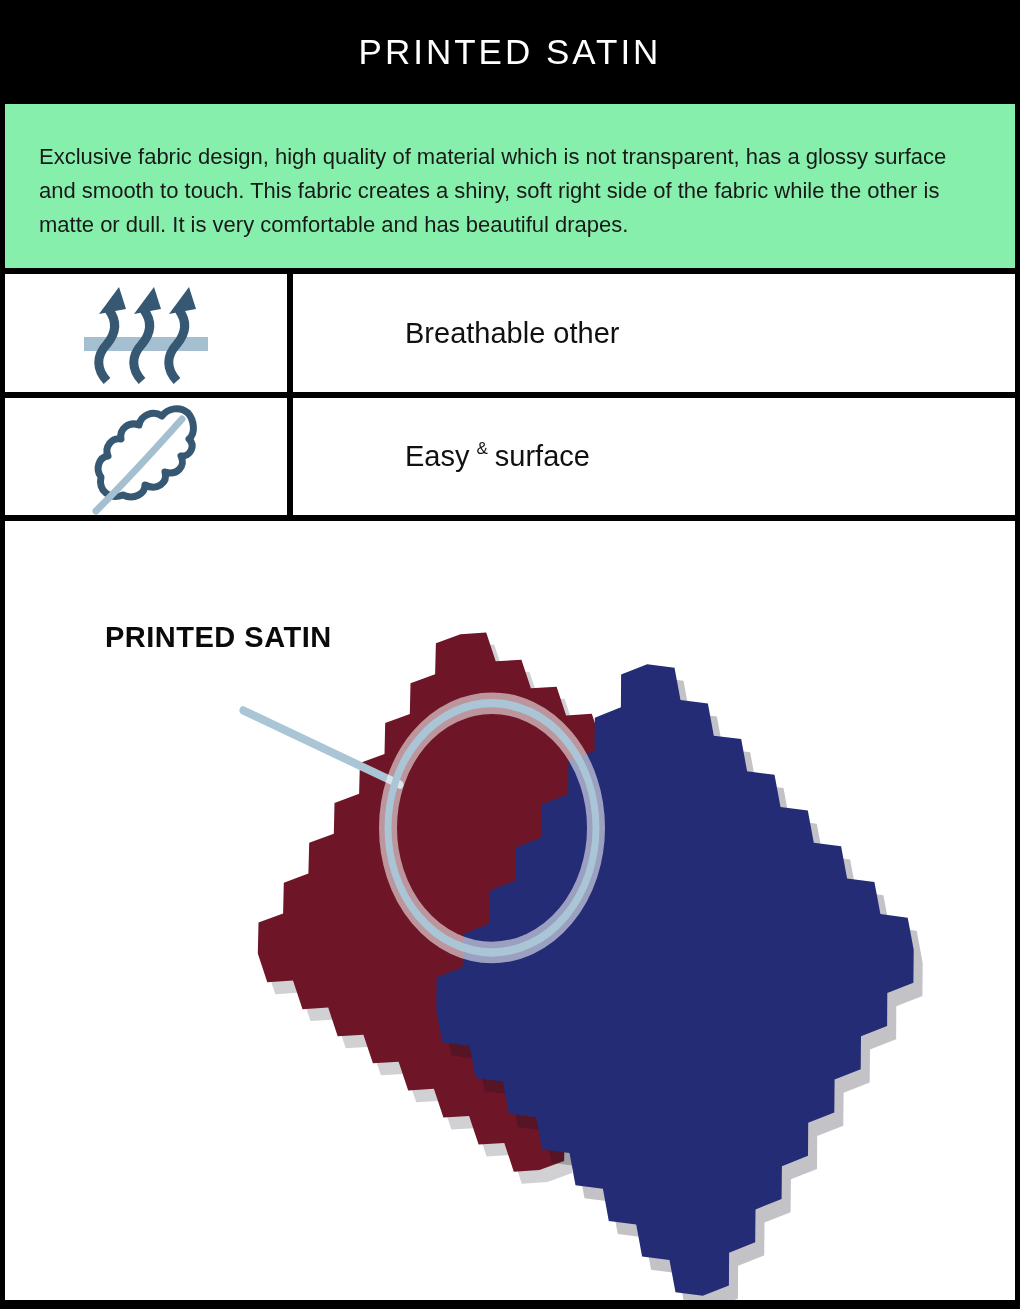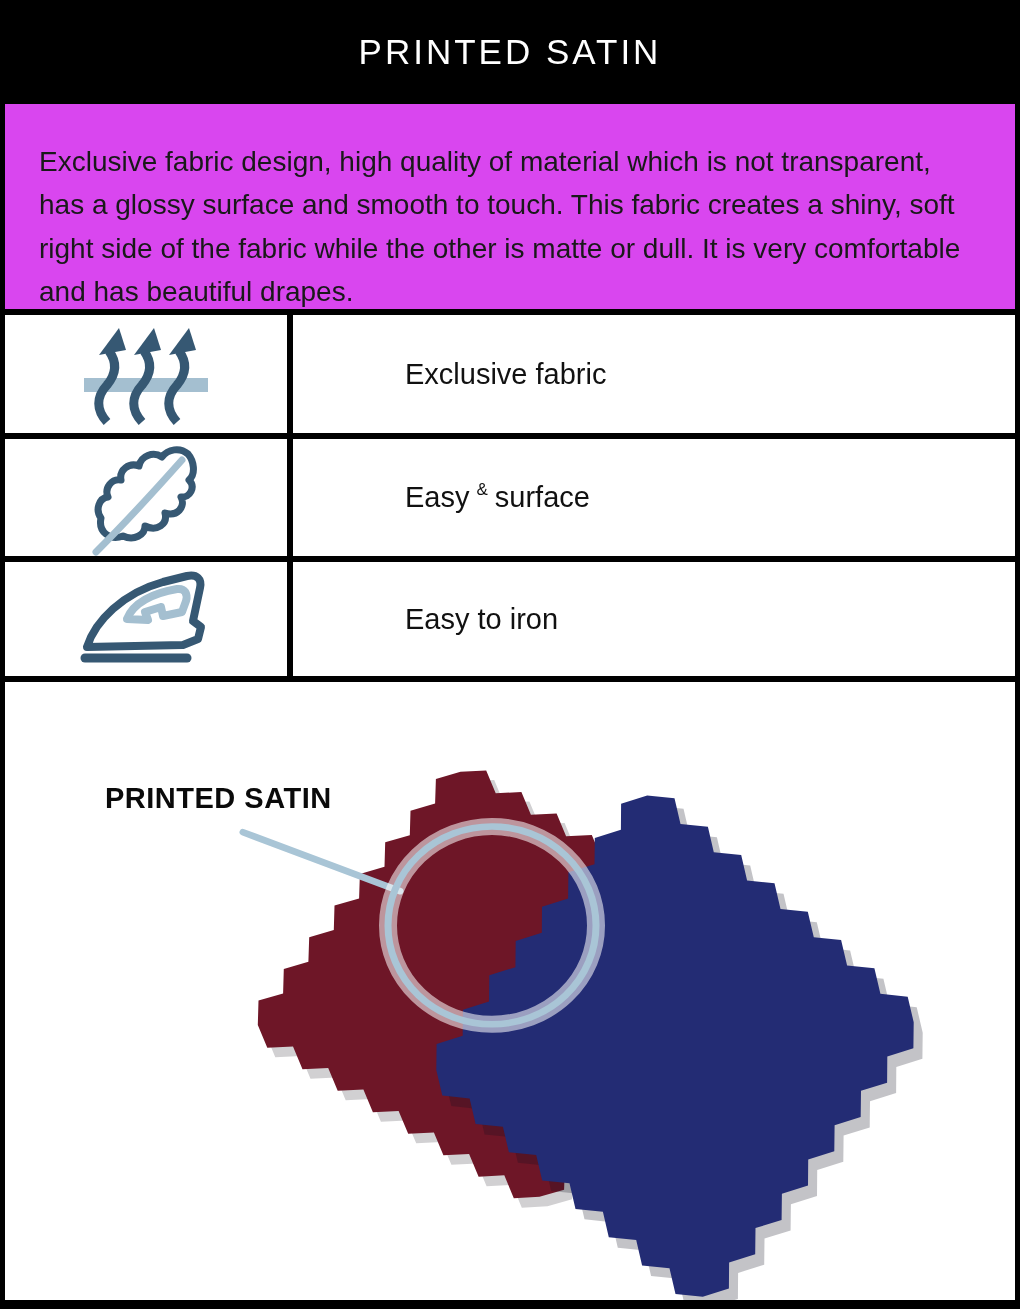--- a/index.html
+++ b/index.html
@@ -1,24 +1,24 @@
 <!DOCTYPE html>
 <html><head>
 <meta charset="utf-8">
 <style>
   html,body{margin:0;padding:0;background:#ffffff;}
   body{width:1020px;height:1309px;font-family:"Liberation Sans",sans-serif;}
-  .page{width:1020px;height:1309px;display:flex;flex-direction:column;background:#d946ef;overflow:hidden;}
+  .page{width:1020px;height:1309px;display:flex;flex-direction:column;background:#86efac;overflow:hidden;}
 
   
   .header{height:104px;background:#000;display:flex;align-items:center;justify-content:center;flex:none;}
   .header .title{color:#fff;font-size:35px;font-weight:400;letter-spacing:3px;}
 
   
-  .desc{height:211px;flex:none;box-sizing:border-box;border-left:5px solid #000;border-right:5px solid #000;border-bottom:6px solid #000;padding:36px 34px 0 34px;font-size:28px;line-height:1.55;color:#191919;}
+  .desc{height:170px;flex:none;box-sizing:border-box;border-left:5px solid #000;border-right:5px solid #000;border-bottom:6px solid #000;padding:36px 34px 0 34px;font-size:22px;line-height:1.55;color:#191919;}
 
   
   .featrow{display:flex;flex:none;box-sizing:border-box;border-left:5px solid #000;border-right:5px solid #000;border-bottom:6px solid #000;background:#fff;}
   .featrow.r1{height:124px;}
   .featrow.r2{height:123px;}
   .featrow.r3{height:120px;}
   .cell-icon{width:288px;flex:none;box-sizing:border-box;border-right:6px solid #000;display:flex;align-items:center;justify-content:center;}
   .cell-label{flex:1;display:flex;align-items:center;padding-left:112px;font-size:29px;color:#111;}
   .amp{font-size:17px;position:relative;top:-8px;margin:0 7px;}
 
@@ -56,21 +56,21 @@
         <g transform="translate(35,0)">
           <path class="ic-dark" stroke-width="9" d="M27,100 C16,88 16,75 27,63 C37,51 37,40 29,29"></path>
           <path class="ic-dark-fill" d="M19,33 L39,6 L46,28 Z"></path>
         </g>
         <g transform="translate(70,0)">
           <path class="ic-dark" stroke-width="9" d="M27,100 C16,88 16,75 27,63 C37,51 37,40 29,29"></path>
           <path class="ic-dark-fill" d="M19,33 L39,6 L46,28 Z"></path>
         </g>
       </svg>
     </div>
-    <div class="cell-label">Exclusive fabric</div>
+    <div class="cell-label">Breathable other</div>
   </div>
 
   <div class="featrow r2">
     <div class="cell-icon">
       <svg width="124" height="116" viewBox="0 0 124 116">
         <path fill="#ffffff" stroke="#365873" stroke-width="7" stroke-linejoin="round" d="M104,14
              C96,7 84,9 78,17
              C69,11 57,16 55,26
              C45,22 35,30 37,40
              C28,38 20,48 24,57
@@ -84,30 +84,20 @@
         <path class="ic-light" stroke-width="7" stroke-linecap="round" d="M12,112 C36,88 66,56 98,20"></path>
       </svg>
     </div>
     <div class="cell-label">
       <span>Easy</span>
       <span class="amp">&amp;</span>
       <span>surface</span>
     </div>
   </div>
 
-  <div class="featrow r3">
-    <div class="cell-icon">
-      <svg width="150" height="108" viewBox="0 0 150 108">
-        <path class="ic-light" stroke-width="8" stroke-linejoin="round" d="M56,54 C62,38 82,28 106,24 C114,23 117,29 115,36 L111,47 L92,51 L90,42 L74,47 L77,55 Z"></path>
-        <path class="ic-dark" stroke-width="8" stroke-linejoin="round" d="M16,82 C24,56 52,28 92,17 L116,11 C126,9 131,14 129,23 L122,56 L130,62 L127,74 L112,80 Z"></path>
-        <path class="ic-dark" stroke-width="9" stroke-linecap="round" d="M14,93 L116,93"></path>
-      </svg>
-    </div>
-    <div class="cell-label">Easy to iron</div>
-  </div>
 
   <div class="swatchbox">
     <svg class="scene" viewBox="0 0 1010 650" preserveAspectRatio="none">
 
       <polygon fill="rgba(25,20,28,0.20)" points="463.5,104.5 489.2,103.1 498.7,127.1 524.4,125.7 533.9,149.6 559.6,148.3 569.1,172.2 594.8,170.9 604.4,194.8 630.1,193.5 639.6,217.4 665.3,216.1 674.8,240.0 700.5,238.7 710.0,262.6 735.7,261.2 745.2,285.2 744.5,310.9 719.9,318.5 719.2,344.2 694.6,351.8 693.8,377.5 669.2,385.1 668.5,410.8 643.9,418.4 643.1,444.1 618.5,451.6 617.8,477.4 593.2,484.9 592.5,510.7 567.9,518.2 567.1,544.0 542.5,551.5 516.8,552.9 507.3,528.9 481.6,530.3 472.1,506.4 446.4,507.7 436.9,483.8 411.2,485.1 401.6,461.2 375.9,462.5 366.4,438.6 340.7,439.9 331.2,416.0 305.5,417.3 296.0,393.4 270.3,394.8 260.8,370.8 261.5,345.1 286.1,337.5 286.8,311.8 311.4,304.2 312.2,278.5 336.8,270.9 337.5,245.2 362.1,237.6 362.9,211.9 387.5,204.4 388.2,178.6 412.8,171.1 413.5,145.3 438.1,137.8 438.9,112.0"></polygon>
       <polygon fill="#6e1627" points="455.5,94.5 481.2,93.1 490.7,117.1 516.4,115.7 525.9,139.6 551.6,138.3 561.1,162.2 586.8,160.9 596.4,184.8 622.1,183.5 631.6,207.4 657.3,206.1 666.8,230.0 692.5,228.7 702.0,252.6 727.7,251.2 737.2,275.2 736.5,300.9 711.9,308.5 711.2,334.2 686.6,341.8 685.8,367.5 661.2,375.1 660.5,400.8 635.9,408.4 635.1,434.1 610.5,441.6 609.8,467.4 585.2,474.9 584.5,500.7 559.9,508.2 559.1,534.0 534.5,541.5 508.8,542.9 499.3,518.9 473.6,520.3 464.1,496.4 438.4,497.7 428.9,473.8 403.2,475.1 393.6,451.2 367.9,452.5 358.4,428.6 332.7,429.9 323.2,406.0 297.5,407.3 288.0,383.4 262.3,384.8 252.8,360.8 253.5,335.1 278.1,327.5 278.8,301.8 303.4,294.2 304.2,268.5 328.8,260.9 329.5,235.2 354.1,227.6 354.9,201.9 379.5,194.4 380.2,168.6 404.8,161.1 405.5,135.3 430.1,127.8 430.9,102.0"></polygon>
 
       <polygon fill="rgba(15,15,30,0.25)" points="651.2,130.5 678.5,133.4 684.5,160.3 711.9,163.2 717.8,190.1 745.2,193.0 751.1,219.9 778.5,222.8 784.5,249.7 811.8,252.6 817.8,279.5 845.1,282.4 851.1,309.2 878.4,312.2 884.4,339.0 911.7,342.0 917.7,368.8 917.4,396.3 891.3,404.9 891.1,432.4 865.0,441.0 864.7,468.5 838.6,477.1 838.3,504.6 812.2,513.2 812.0,540.7 785.9,549.3 785.6,576.8 759.5,585.4 759.2,612.8 733.1,621.5 732.9,648.9 706.8,657.5 679.5,654.6 673.5,627.7 646.1,624.8 640.2,597.9 612.8,595.0 606.9,568.1 579.5,565.2 573.5,538.3 546.2,535.4 540.2,508.5 512.9,505.6 506.9,478.8 479.6,475.8 473.6,449.0 446.3,446.0 440.3,419.2 440.6,391.7 466.7,383.1 466.9,355.6 493.0,347.0 493.3,319.5 519.4,310.9 519.7,283.4 545.8,274.8 546.0,247.3 572.1,238.7 572.4,211.2 598.5,202.6 598.8,175.2 624.9,166.5 625.1,139.1"></polygon>
       <polygon fill="#232c74" points="642.2,119.5 669.5,122.4 675.5,149.3 702.9,152.2 708.8,179.1 736.2,182.0 742.1,208.9 769.5,211.8 775.5,238.7 802.8,241.6 808.8,268.5 836.1,271.4 842.1,298.2 869.4,301.2 875.4,328.0 902.7,331.0 908.7,357.8 908.4,385.3 882.3,393.9 882.1,421.4 856.0,430.0 855.7,457.5 829.6,466.1 829.3,493.6 803.2,502.2 803.0,529.7 776.9,538.3 776.6,565.8 750.5,574.4 750.2,601.8 724.1,610.5 723.9,637.9 697.8,646.5 670.5,643.6 664.5,616.7 637.1,613.8 631.2,586.9 603.8,584.0 597.9,557.1 570.5,554.2 564.5,527.3 537.2,524.4 531.2,497.5 503.9,494.6 497.9,467.8 470.6,464.8 464.6,438.0 437.3,435.0 431.3,408.2 431.6,380.7 457.7,372.1 457.9,344.6 484.0,336.0 484.3,308.5 510.4,299.9 510.7,272.4 536.8,263.8 537.0,236.3 563.1,227.7 563.4,200.2 589.5,191.6 589.8,164.2 615.9,155.5 616.1,128.1"></polygon>
 

